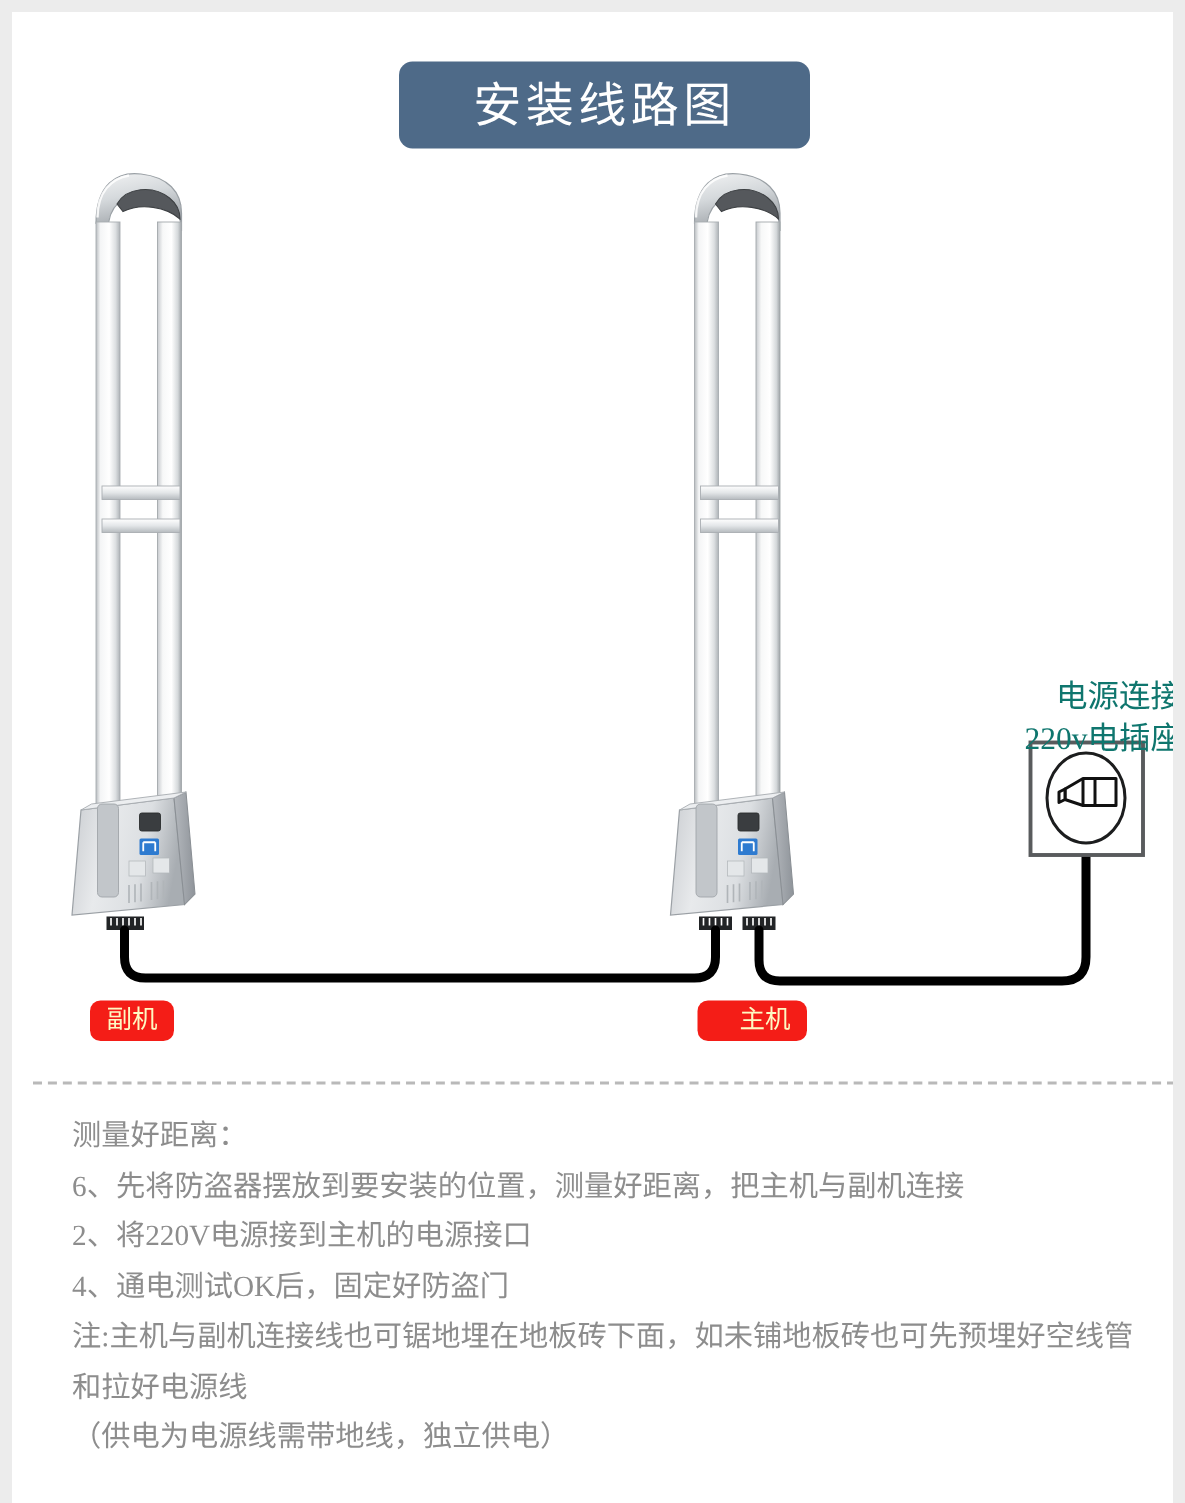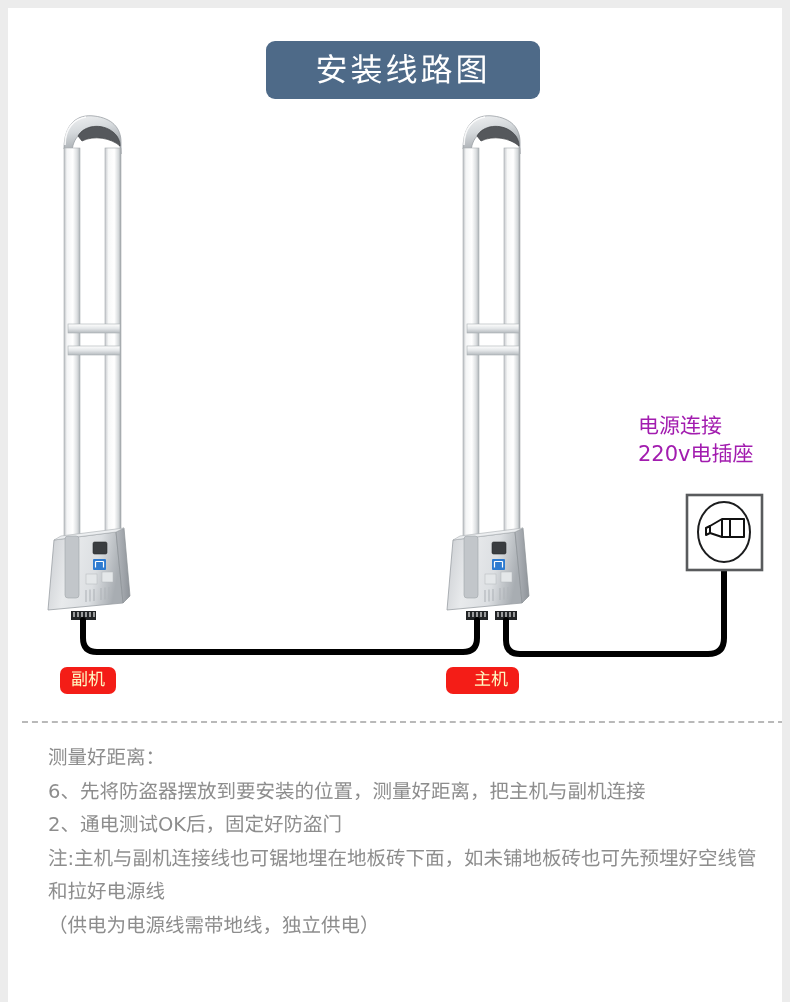--- a/index.html
+++ b/index.html
@@ -15,20 +15,21 @@
     position: relative;
     width: 790px;
     height: 1002px;
     margin: 0 auto;
     background: #ffffff;
     border-left: 8px solid #ececec;
     border-right: 8px solid #ececec;
     border-top: 8px solid #ececec;
     box-sizing: border-box;
     overflow: hidden;
+    font-family: Liberation Serif, serif;
   }
 
   
   #title-banner {
     position: absolute;
     left: 258px;
     top: 33px;
     width: 274px;
     height: 58px;
     background: #4e6a88;
@@ -53,25 +54,26 @@
     width: 790px;
     height: 700px;
   }
   #diagram svg {
     display: block;
   }
 
   
   .red-anno {
     position: absolute;
-    color: #a21caf;
+    color: #0f766e;
     font-size: 21px;
     line-height: 1.35;
     white-space: nowrap;
-    text-align: left;
+    text-align: right;
+    margin-top: 38px;
   }
   #anno-power {
     left: 630px;
     top: 404px;
     width: 150px;
   }
   #anno-link {
     left: 215px;
     top: 612px;
     width: 170px;
@@ -83,21 +85,21 @@
     position: absolute;
     background: #f41d17;
     color: #fef9c3;
     font-size: 17px;
     border-radius: 7px;
     padding: 3px 11px 4px 11px;
     line-height: 1.15;
     white-space: nowrap;
   }
   #badge-slave { left: 52px; top: 659px; }
-  #badge-master { left: 438px; top: 659px; padding-left: 28px; }
+  #badge-master { left: 457px; top: 659px; padding-left: 28px; }
 
   
   #divider {
     position: absolute;
     left: 14px;
     top: 713px;
     width: 762px;
     border-top: 2px dashed #b9b9b9;
   }
 
@@ -304,18 +306,19 @@
 
 
   <div class="unit-badge" id="badge-slave">副机</div>
   <div class="unit-badge" id="badge-master">主机</div>
 
   <div id="divider"></div>
 
   <div id="instructions">
     <div class="line heading">测量好距离：</div>
     <div class="line">6、先将防盗器摆放到要安装的位置，测量好距离，把主机与副机连接</div>
-    <div class="line">2、通电测试OK后，固定好防盗门</div>
+    <div class="line">2、将220V电源接到主机的电源接口</div>
+    <div class="line">4、通电测试OK后，固定好防盗门</div>
     <div class="line">注:主机与副机连接线也可锯地埋在地板砖下面，如未铺地板砖也可先预埋好空线管和拉好电源线</div>
     <div class="line">（供电为电源线需带地线，独立供电）</div>
   </div>
 
 </div>
 
 </body></html>

